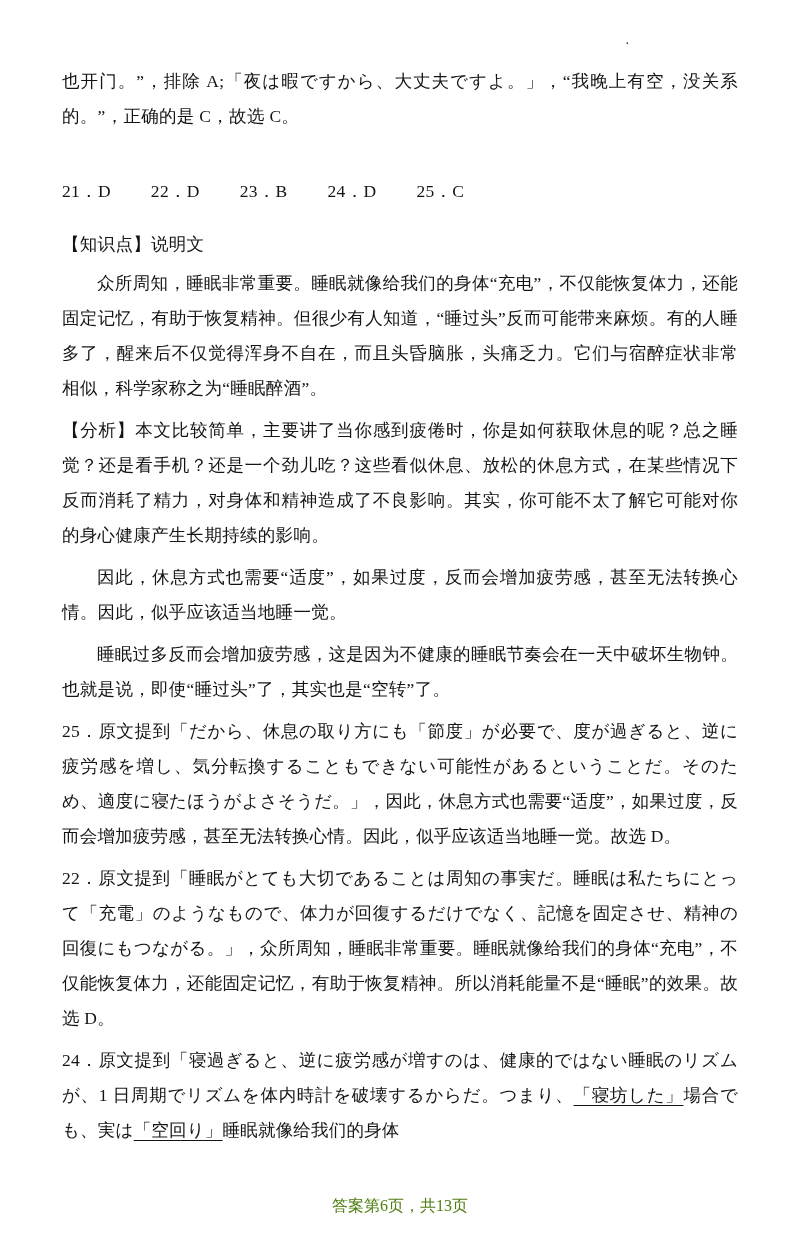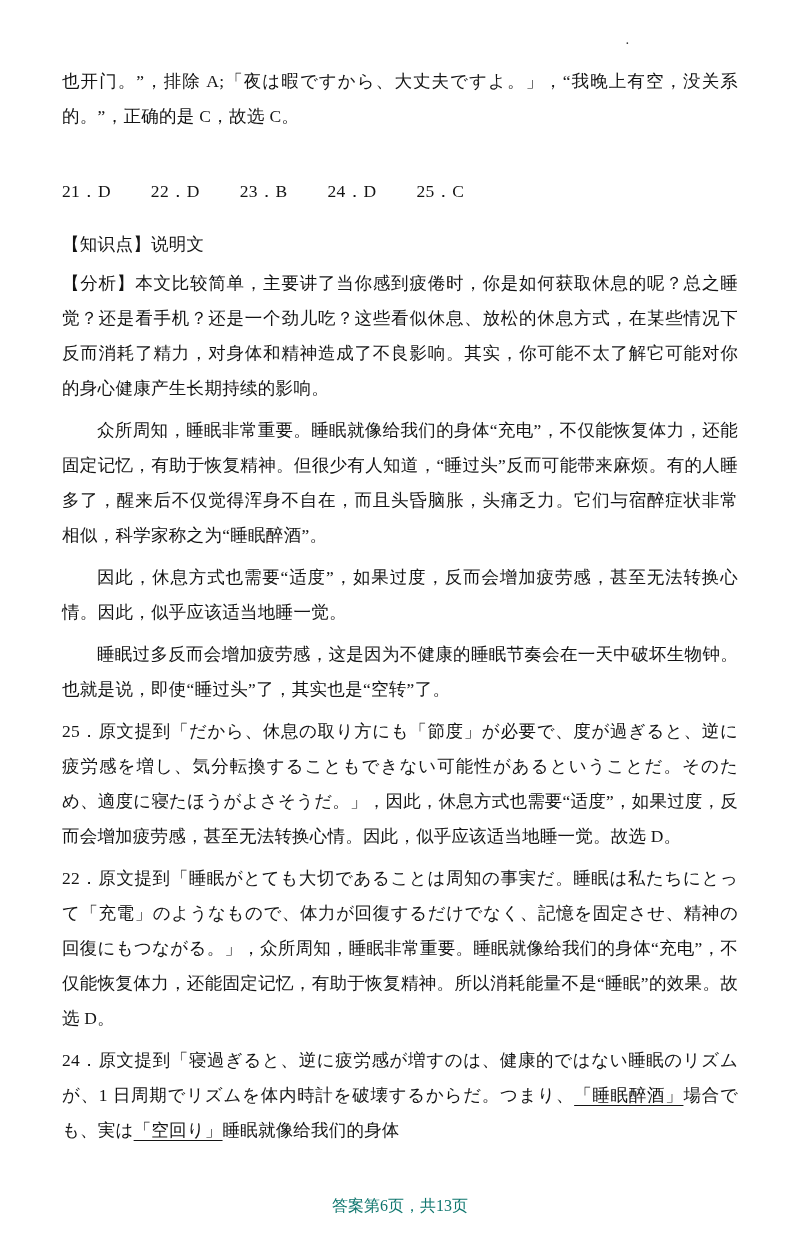--- a/index.html
+++ b/index.html
@@ -37,47 +37,47 @@
     font-size: 14px;
     color: #333;
   }
   .footer {
     position: absolute;
     left: 0;
     right: 0;
     bottom: 16px;
     text-align: center;
     font-size: 16px;
-    color: #0f766e;
+    color: #4d7c0f;
   }
 </style>
 </head>
 <body>
 
 <div class="page">
 
   <span class="stray-mark">·</span>
 
   <p class="para p-continued">也开门。”，排除 A;「夜は暇ですから、大丈夫ですよ。」，“我晚上有空，没关系的。”，正确的是 C，故选 C。</p>
 
   <p class="para answers"><span class="ans">21．D</span><span class="ans">22．D</span><span class="ans">23．B</span><span class="ans">24．D</span><span class="ans">25．C</span></p>
 
 
   <p class="para meta-line">【知识点】说明文</p>
 
+  <p class="para indent">众所周知，睡眠非常重要。睡眠就像给我们的身体“充电”，不仅能恢复体力，还能固定记忆，有助于恢复精神。但很少有人知道，“睡过头”反而可能带来麻烦。有的人睡多了，醒来后不仅觉得浑身不自在，而且头昏脑胀，头痛乏力。它们与宿醉症状非常相似，科学家称之为“睡眠醉酒”。</p>
+
   <p class="para">【分析】本文比较简单，主要讲了当你感到疲倦时，你是如何获取休息的呢？总之睡觉？还是看手机？还是一个劲儿吃？这些看似休息、放松的休息方式，在某些情况下反而消耗了精力，对身体和精神造成了不良影响。其实，你可能不太了解它可能对你的身心健康产生长期持续的影响。</p>
-
-  <p class="para indent">众所周知，睡眠非常重要。睡眠就像给我们的身体“充电”，不仅能恢复体力，还能固定记忆，有助于恢复精神。但很少有人知道，“睡过头”反而可能带来麻烦。有的人睡多了，醒来后不仅觉得浑身不自在，而且头昏脑胀，头痛乏力。它们与宿醉症状非常相似，科学家称之为“睡眠醉酒”。</p>
 
   <p class="para indent">因此，休息方式也需要“适度”，如果过度，反而会增加疲劳感，甚至无法转换心情。因此，似乎应该适当地睡一觉。</p>
 
   <p class="para indent">睡眠过多反而会增加疲劳感，这是因为不健康的睡眠节奏会在一天中破坏生物钟。也就是说，即使“睡过头”了，其实也是“空转”了。</p>
 
   <p class="para jp">25．原文提到「だから、休息の取り方にも「節度」が必要で、度が過ぎると、逆に疲労感を増し、気分転換することもできない可能性があるということだ。そのため、適度に寝たほうがよさそうだ。」，因此，休息方式也需要“适度”，如果过度，反而会增加疲劳感，甚至无法转换心情。因此，似乎应该适当地睡一觉。故选 D。</p>
 
   <p class="para jp">22．原文提到「睡眠がとても大切であることは周知の事実だ。睡眠は私たちにとって「充電」のようなもので、体力が回復するだけでなく、記憶を固定させ、精神の回復にもつながる。」，众所周知，睡眠非常重要。睡眠就像给我们的身体“充电”，不仅能恢复体力，还能固定记忆，有助于恢复精神。所以消耗能量不是“睡眠”的效果。故选 D。</p>
 
 
-  <p class="para jp"><span>24．原文提到「寝過ぎると、逆に疲労感が増すのは、健康的ではない睡眠のリズムが、1 日周期でリズムを体内時計を破壊するからだ。つまり、</span><span class="u">「睡眠醉酒」</span><span>場合でも、実は</span><span class="u">「空回り」</span><span>睡眠就像给我们的身体</span></p>
+  <p class="para jp"><span>24．原文提到「寝過ぎると、逆に疲労感が増すのは、健康的ではない睡眠のリズムが、1 日周期でリズムを体内時計を破壊するからだ。つまり、</span><span class="u">「寝坊した」</span><span>場合でも、実は</span><span class="u">「空回り」</span><span>睡眠就像给我们的身体</span></p>
 
   <div class="footer">答案第6页，共13页</div>
 
 </div>
 
 </body></html>

